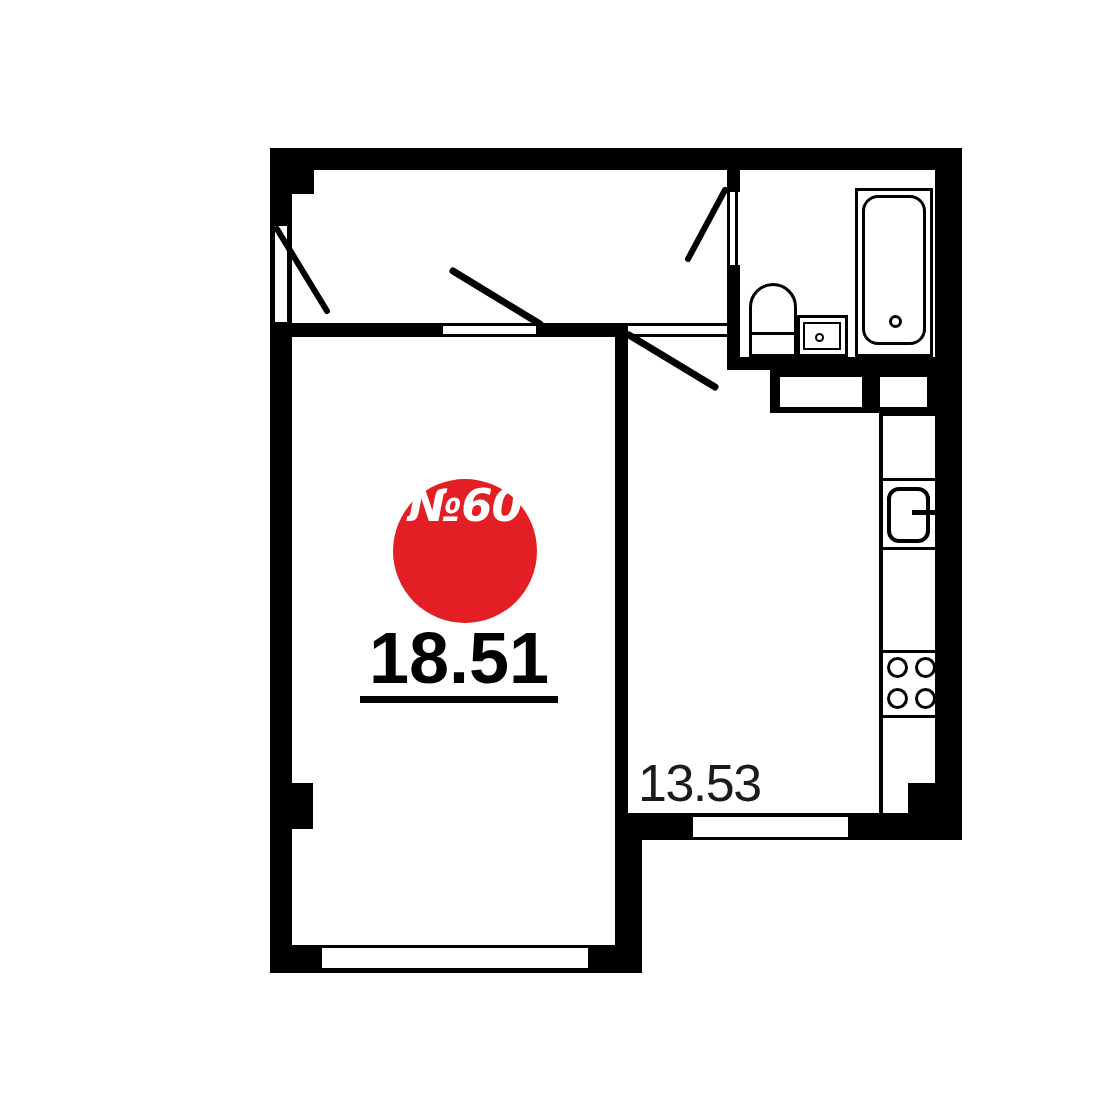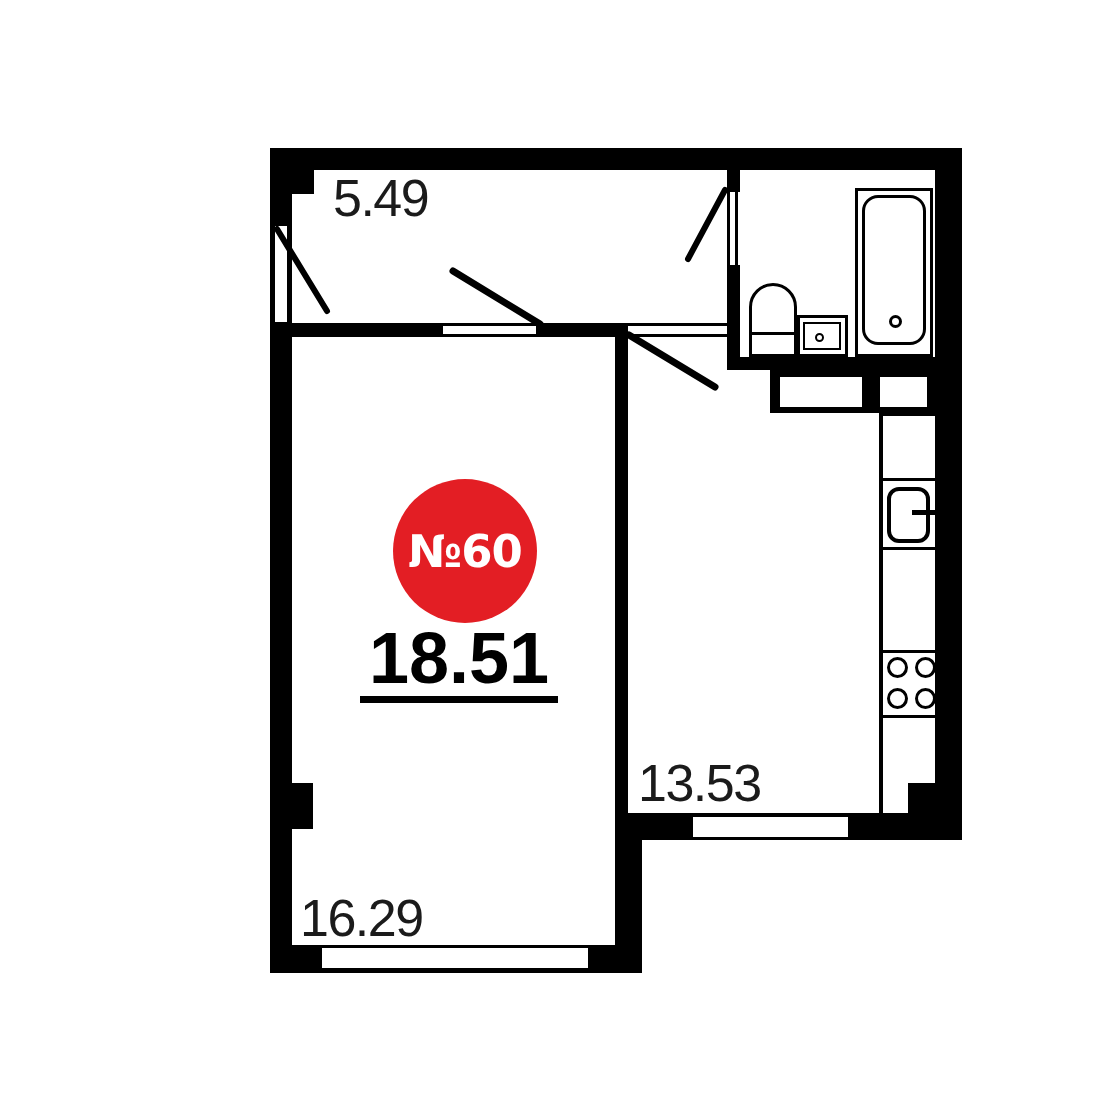--- a/index.html
+++ b/index.html
@@ -13,21 +13,21 @@
     position:relative;width:1100px;height:1100px;background:var(--background);
     font-family:"Liberation Sans", sans-serif;overflow:hidden;
   }
   .w{position:absolute;background:var(--wall);}
   .white{position:absolute;background:var(--background);}
   .outline{position:absolute;border:3px solid var(--wall);background:transparent;box-sizing:border-box;}
   .counter{position:absolute;border-left:4px solid var(--wall);border-top:3px solid var(--wall);box-sizing:border-box;background:transparent;}
   .label{position:absolute;font-size:52px;line-height:1;color:var(--label);letter-spacing:-1.5px;white-space:nowrap;}
   .badge{
     position:absolute;border-radius:50%;background:var(--badge);
-    display:flex;align-items:center;justify-content:center;
+    display:flex;justify-content:center;font-style:italic;
   }
   .badge span{
     color:#ffffff;font-weight:700;font-size:45px;letter-spacing:-1px;
     font-family:"DejaVu Sans","Liberation Sans",sans-serif;
   }
   .area{
     position:absolute;font-weight:700;font-size:72px;line-height:1;color:#000;
     text-align:center;white-space:nowrap;
   }
   svg.overlay{position:absolute;left:0;top:0;pointer-events:none;}
@@ -105,17 +105,15 @@
     <line x1="540" y1="324" x2="453" y2="271" stroke="#000" stroke-width="7" stroke-linecap="round"></line>
     <line x1="629" y1="335" x2="715" y2="387" stroke="#000" stroke-width="7" stroke-linecap="round"></line>
   </svg>
 
   <div class="badge" style="left:393px;top:479px;width:144px;height:144px">
     <span>№60</span>
   </div>
   <div class="area" style="left:347px;top:622px;width:224px">18.51</div>
   <div class="w" style="left:360px;top:696px;width:198px;height:7px"></div>
 
-  <div class="label" style="left:333px;top:172px">5.49</div>
   <div class="label" style="left:638px;top:757px">13.53</div>
-  <div class="label" style="left:300px;top:892px">16.29</div>
 
 </div>
 
 </body></html>

